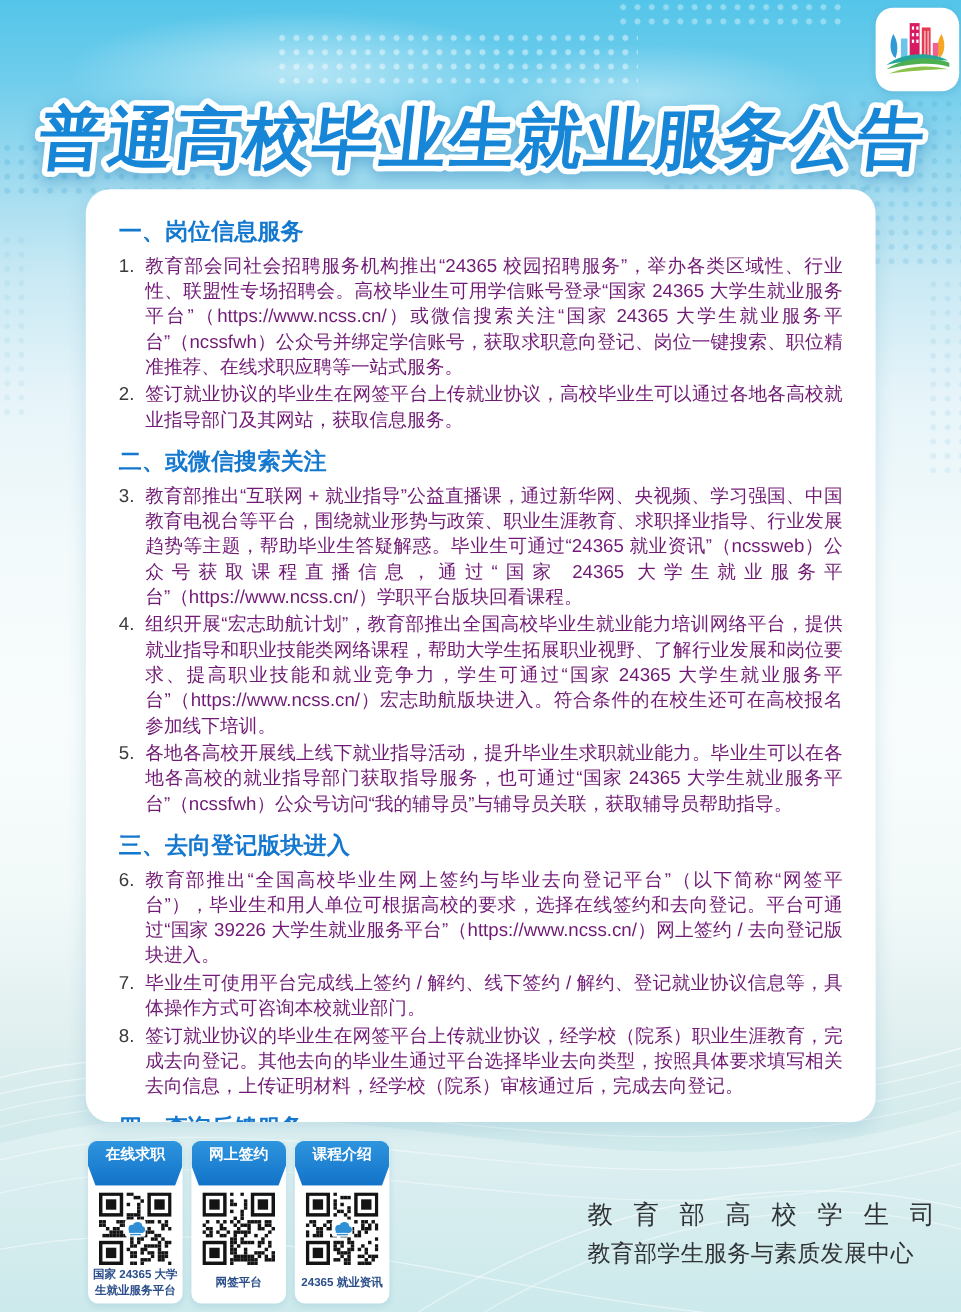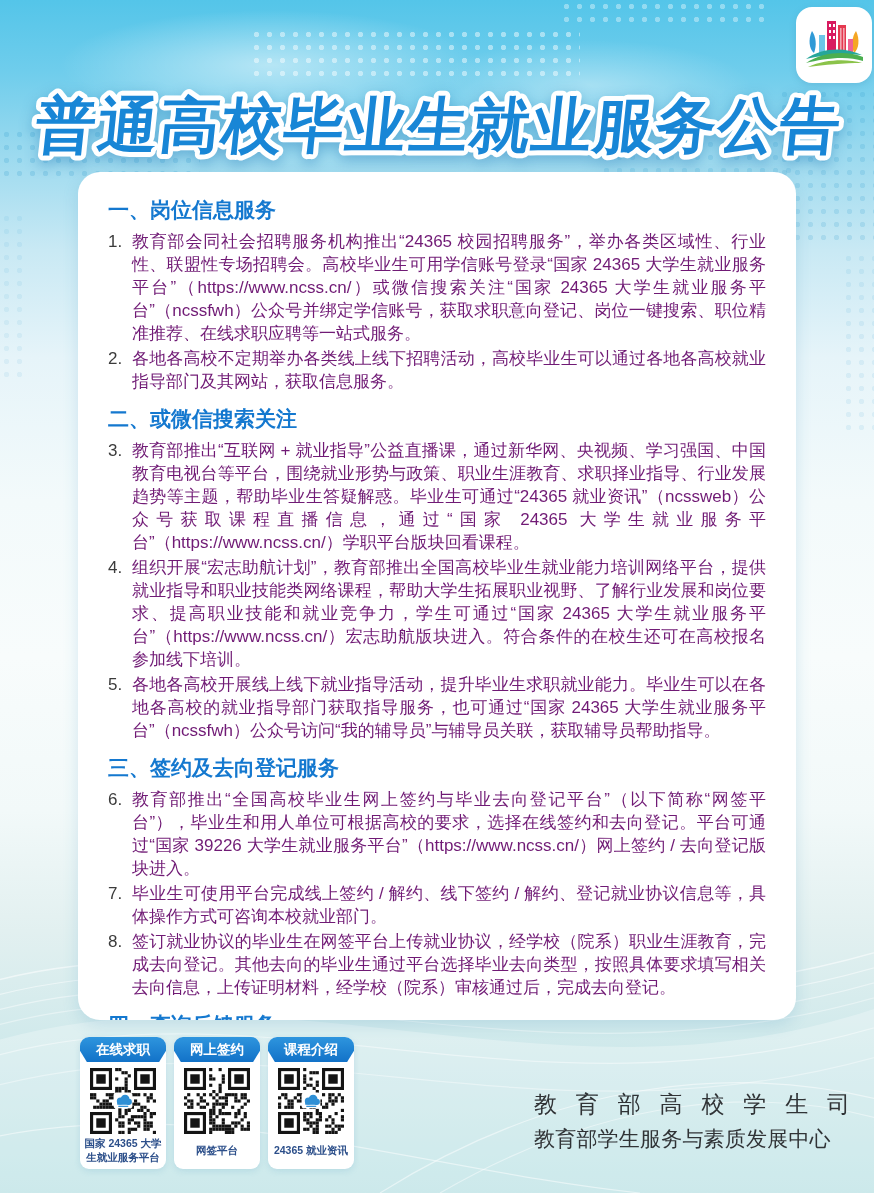--- a/index.html
+++ b/index.html
@@ -32,21 +32,21 @@
     box-shadow:0 5px 16px rgba(70,150,190,.20);}
   .sec h2{color:#1478cf;font-size:21px;font-weight:bold;margin:12px 0 6px;}
   .sec.first h2{margin-top:0;}
   .item{display:flex;margin:0 0 2px;}
   .item .num{flex:none;width:24px;font-size:17px;line-height:23px;color:#3b3b3b;}
   .item .txt{flex:1;font-size:17px;line-height:23px;color:#701a75;text-align:justify;}
 
   .qr-row{position:absolute;left:80px;top:1037px;display:flex;gap:8px;}
   .qr-card{width:86px;background:#fff;border-radius:9px;overflow:hidden;
     text-align:center;padding-bottom:5px;box-shadow:0 2px 6px rgba(70,150,190,.18);}
-  .qr-head{height:25px;line-height:25px;color:#fff;font-size:13.5px;font-weight:bold;
+  .qr-head{height:41px;line-height:25px;color:#fff;font-size:13.5px;font-weight:bold;
     background:linear-gradient(180deg,#2e95de,#1272c8);
     clip-path:polygon(0 0,100% 0,100% 55%,92% 100%,8% 100%,0 55%);}
   svg.qr{display:block;margin:6px auto 3px;width:66px;height:66px;background:#fff;}
   .qr-cap{font-size:10.5px;font-weight:bold;color:#2c4f8a;line-height:1.25;
     padding:0 3px;min-height:27px;display:flex;align-items:center;justify-content:center;}
 
   .signature{position:absolute;top:1089px;right:24px;width:316px;color:#303336;}
   .sig1{font-size:23px;font-weight:normal;text-align:justify;text-align-last:justify;}
   .sig2{font-size:21px;font-weight:normal;white-space:nowrap;margin-top:5px;letter-spacing:.2px;}
 </style>
@@ -104,42 +104,42 @@
 
 <main class="card">
   <section class="sec first">
     <h2>一、岗位信息服务</h2>
     <div class="item">
       <span class="num">1.</span>
       <span class="txt">教育部会同社会招聘服务机构推出“24365 校园招聘服务”，举办各类区域性、行业性、联盟性专场招聘会。高校毕业生可用学信账号登录“国家 24365 大学生就业服务平台”（https://www.ncss.cn/）或微信搜索关注“国家 24365 大学生就业服务平台”（ncssfwh）公众号并绑定学信账号，获取求职意向登记、岗位一键搜索、职位精准推荐、在线求职应聘等一站式服务。</span>
     </div>
     <div class="item">
       <span class="num">2.</span>
-      <span class="txt">各地各高校不定期举办各类线上线下招聘活动，高校毕业生可以通过各地各高校就业指导部门及其网站，获取信息服务。</span>
+      <span class="txt">签订就业协议的毕业生在网签平台上传就业协议，高校毕业生可以通过各地各高校就业指导部门及其网站，获取信息服务。</span>
     </div>
   </section>
 
   <section class="sec">
     <h2>二、或微信搜索关注</h2>
     <div class="item">
       <span class="num">3.</span>
       <span class="txt">教育部推出“互联网 + 就业指导”公益直播课，通过新华网、央视频、学习强国、中国教育电视台等平台，围绕就业形势与政策、职业生涯教育、求职择业指导、行业发展趋势等主题，帮助毕业生答疑解惑。毕业生可通过“24365 就业资讯”（ncssweb）公众号获取课程直播信息，通过“国家 24365 大学生就业服务平台”（https://www.ncss.cn/）学职平台版块回看课程。</span>
     </div>
     <div class="item">
       <span class="num">4.</span>
       <span class="txt">组织开展“宏志助航计划”，教育部推出全国高校毕业生就业能力培训网络平台，提供就业指导和职业技能类网络课程，帮助大学生拓展职业视野、了解行业发展和岗位要求、提高职业技能和就业竞争力，学生可通过“国家 24365 大学生就业服务平台”（https://www.ncss.cn/）宏志助航版块进入。符合条件的在校生还可在高校报名参加线下培训。</span>
     </div>
     <div class="item">
       <span class="num">5.</span>
       <span class="txt">各地各高校开展线上线下就业指导活动，提升毕业生求职就业能力。毕业生可以在各地各高校的就业指导部门获取指导服务，也可通过“国家 24365 大学生就业服务平台”（ncssfwh）公众号访问“我的辅导员”与辅导员关联，获取辅导员帮助指导。</span>
     </div>
   </section>
 
   <section class="sec">
-    <h2>三、签约及去向登记服务</h2>
+    <h2>三、去向登记版块进入</h2>
     <div class="item">
       <span class="num">6.</span>
       <span class="txt">教育部推出“全国高校毕业生网上签约与毕业去向登记平台”（以下简称“网签平台”），毕业生和用人单位可根据高校的要求，选择在线签约和去向登记。平台可通过“国家 39226 大学生就业服务平台”（https://www.ncss.cn/）网上签约 / 去向登记版块进入。</span>
     </div>
     <div class="item">
       <span class="num">7.</span>
       <span class="txt">毕业生可使用平台完成线上签约 / 解约、线下签约 / 解约、登记就业协议信息等，具体操作方式可咨询本校就业部门。</span>
     </div>
     <div class="item">
       <span class="num">8.</span>

